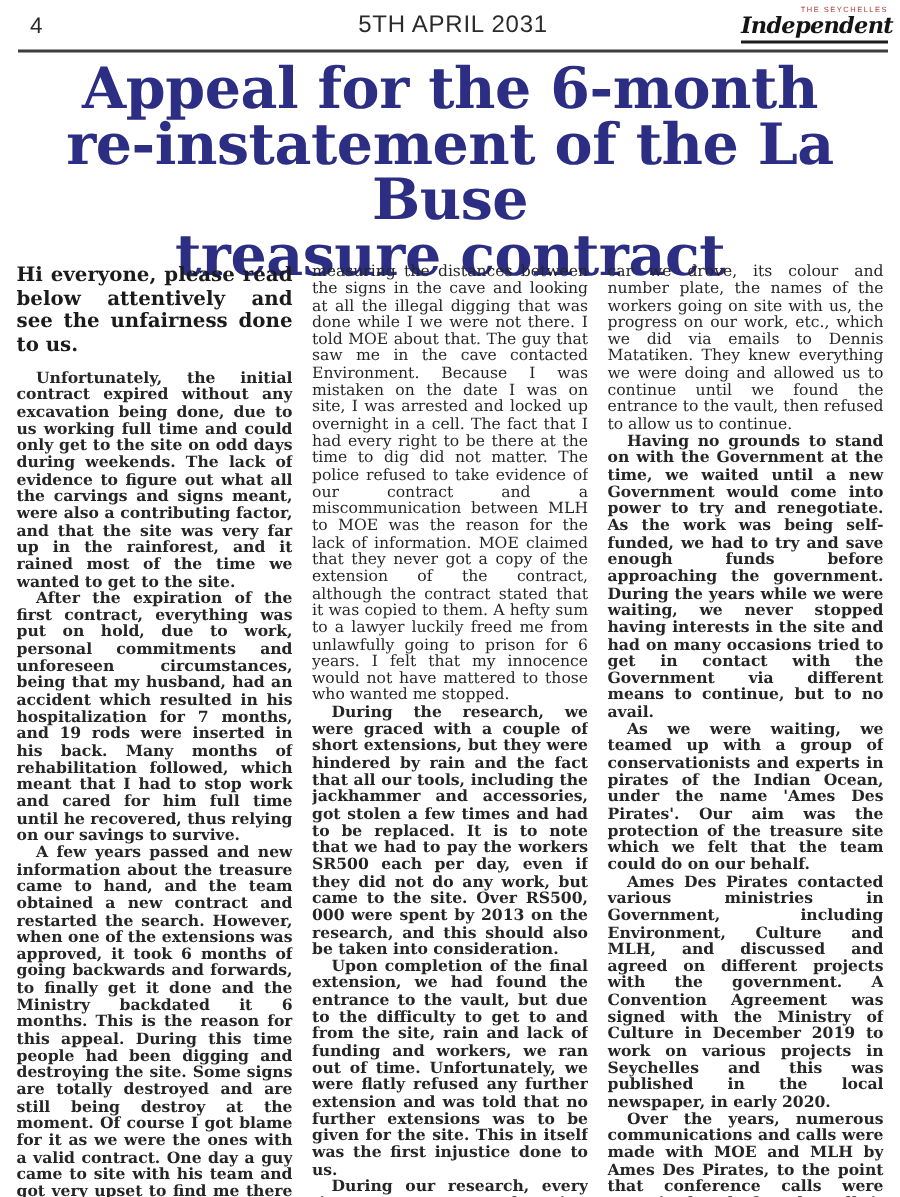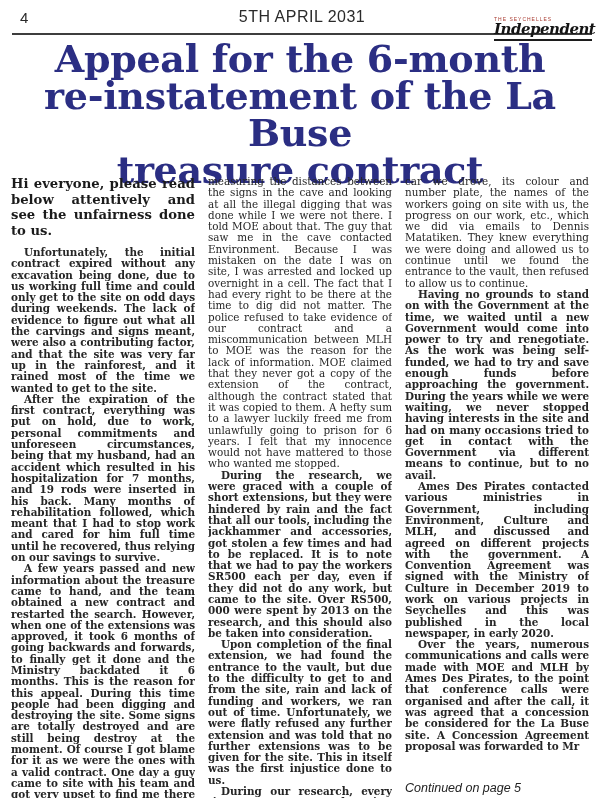--- a/index.html
+++ b/index.html
@@ -14,21 +14,21 @@
   }
   .page-num {
     position:absolute; left:8px; top:5px;
     font:15px "Liberation Sans", sans-serif; color:#2a2a2a;
   }
   .date {
     position:absolute; left:0; right:0; top:4px; text-align:center;
     font:16px "Liberation Sans", sans-serif; letter-spacing:0.5px; color:#2a2a2a;
   }
   .masthead {
-    position:absolute; right:0; top:13px; width:98px; text-align:left;
+    position:absolute; right:0; top:1px; width:98px; text-align:right;
     border-bottom:2px solid #1c1c1c; padding-bottom:2px;
   }
   .masthead-tagline {
     display:block; font:5px "Liberation Sans", sans-serif;
     letter-spacing:1px; line-height:5px;
   }
   .masthead-title {
     display:block; font-family:"DejaVu Serif", serif; font-weight:bold;
     font-style:italic; font-size:15px; line-height:15px;
     letter-spacing:-0.5px; color:#141414;
@@ -86,19 +86,19 @@
       </div>
       <div class="column">
         <p class="para">measuring the distances between the signs in the cave and looking at all the illegal digging that was done while I we were not there. I told MOE about that. The guy that saw me in the cave contacted Environment. Because I was mistaken on the date I was on site, I was arrested and locked up overnight in a cell. The fact that I had every right to be there at the time to dig did not matter. The police refused to take evidence of our contract and a miscommunication between MLH to MOE was the reason for the lack of information. MOE claimed that they never got a copy of the extension of the contract, although the contract stated that it was copied to them. A hefty sum to a lawyer luckily freed me from unlawfully going to prison for 6 years. I felt that my innocence would not have mattered to those who wanted me stopped.</p>
         <p class="para indent">During the research, we were graced with a couple of short extensions, but they were hindered by rain and the fact that all our tools, including the jackhammer and accessories, got stolen a few times and had to be replaced. It is to note that we had to pay the workers SR500 each per day, even if they did not do any work, but came to the site. Over RS500, 000 were spent by 2013 on the research, and this should also be taken into consideration.</p>
         <p class="para indent">Upon completion of the final extension, we had found the entrance to the vault, but due to the difficulty to get to and from the site, rain and lack of funding and workers, we ran out of time. Unfortunately, we were flatly refused any further extension and was told that no further extensions was to be given for the site. This in itself was the first injustice done to us.</p>
         <p class="para indent">During our research, every time we went to the site, Environment wanted to be kept updated on which</p>
       </div>
       <div class="column">
         <p class="para">car we drove, its colour and number plate, the names of the workers going on site with us, the progress on our work, etc., which we did via emails to Dennis Matatiken. They knew everything we were doing and allowed us to continue until we found the entrance to the vault, then refused to allow us to continue.</p>
         <p class="para indent">Having no grounds to stand on with the Government at the time, we waited until a new Government would come into power to try and renegotiate. As the work was being self-funded, we had to try and save enough funds before approaching the government. During the years while we were waiting, we never stopped having interests in the site and had on many occasions tried to get in contact with the Government via different means to continue, but to no avail.</p>
+        <p class="para indent">As we were waiting, we teamed up with a group of conservationists and experts in pirates of the Indian Ocean, under the name 'Ames Des Pirates'. Our aim was the protection of the treasure site which we felt that the team could do on our behalf.</p>
         <p class="para indent">Ames Des Pirates contacted various ministries in Government, including Environment, Culture and MLH, and discussed and agreed on different projects with the government. A Convention Agreement was signed with the Ministry of Culture in December 2019 to work on various projects in Seychelles and this was published in the local newspaper, in early 2020.</p>
         <p class="para indent">Over the years, numerous communications and calls were made with MOE and MLH by Ames Des Pirates, to the point that conference calls were organised and after the call, it was agreed that a concession be considered for the La Buse site. A Concession Agreement proposal was forwarded to Mr</p>
-        <div class="continued">Continued on page 5</div>
       </div>
     </div>
 
 </div>
 
 </body></html>

